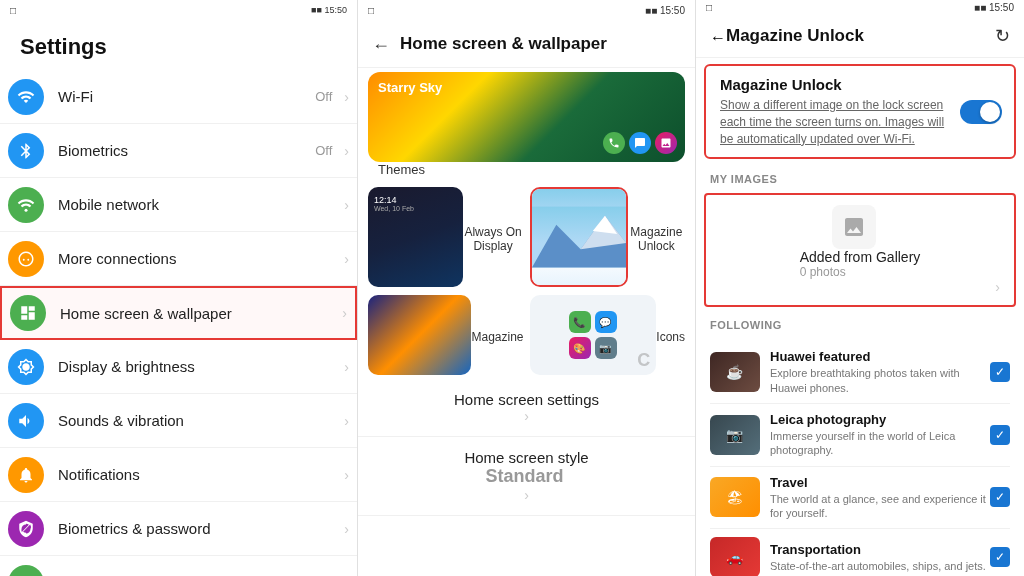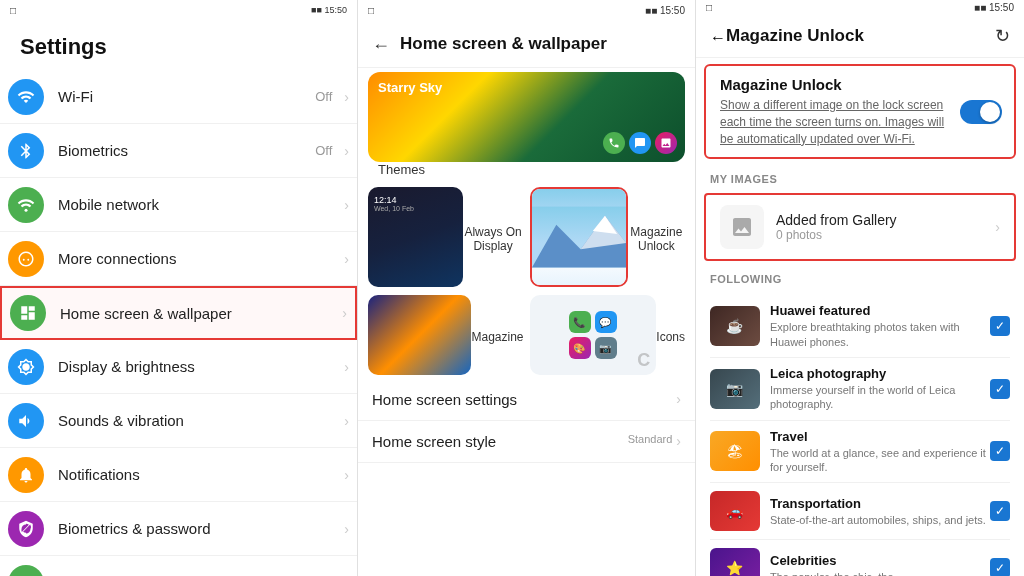--- a/index.html
+++ b/index.html
@@ -166,35 +166,38 @@
       margin-top: 4px;
       text-align: center;
     }
 
     .highlighted-thumb {
       border: 2.5px solid #e53935;
     }
 
     .menu-row {
       display: flex;
+      align-items: center;
       padding: 12px 14px;
       border-bottom: 1px solid #f0f0f0;
       cursor: pointer;
+      flex-direction: column;
     }
 
     .menu-row-label {
       flex: 1;
       font-size: 15px;
       color: #222;
     }
 
     .menu-row-value {
-      font-size: 11px;
+      font-size: 18px;
       color: #999;
       margin-right: 4px;
+      font-weight: bold;
     }
 
     
     .panel-right {
       width: 328px;
       flex: 1;
     }
 
     .panel-right-header {
       display: flex;
@@ -260,20 +263,21 @@
     }
 
     .gallery-row {
       display: flex;
       align-items: center;
       padding: 10px 14px;
       cursor: pointer;
       border: 2px solid #e53935;
       margin: 4px 8px;
       border-radius: 4px;
+      flex-direction: column;
     }
 
     .gallery-icon-box {
       width: 44px;
       height: 44px;
       background: #f5f5f5;
       border-radius: 8px;
       display: flex;
       align-items: center;
       justify-content: center;

